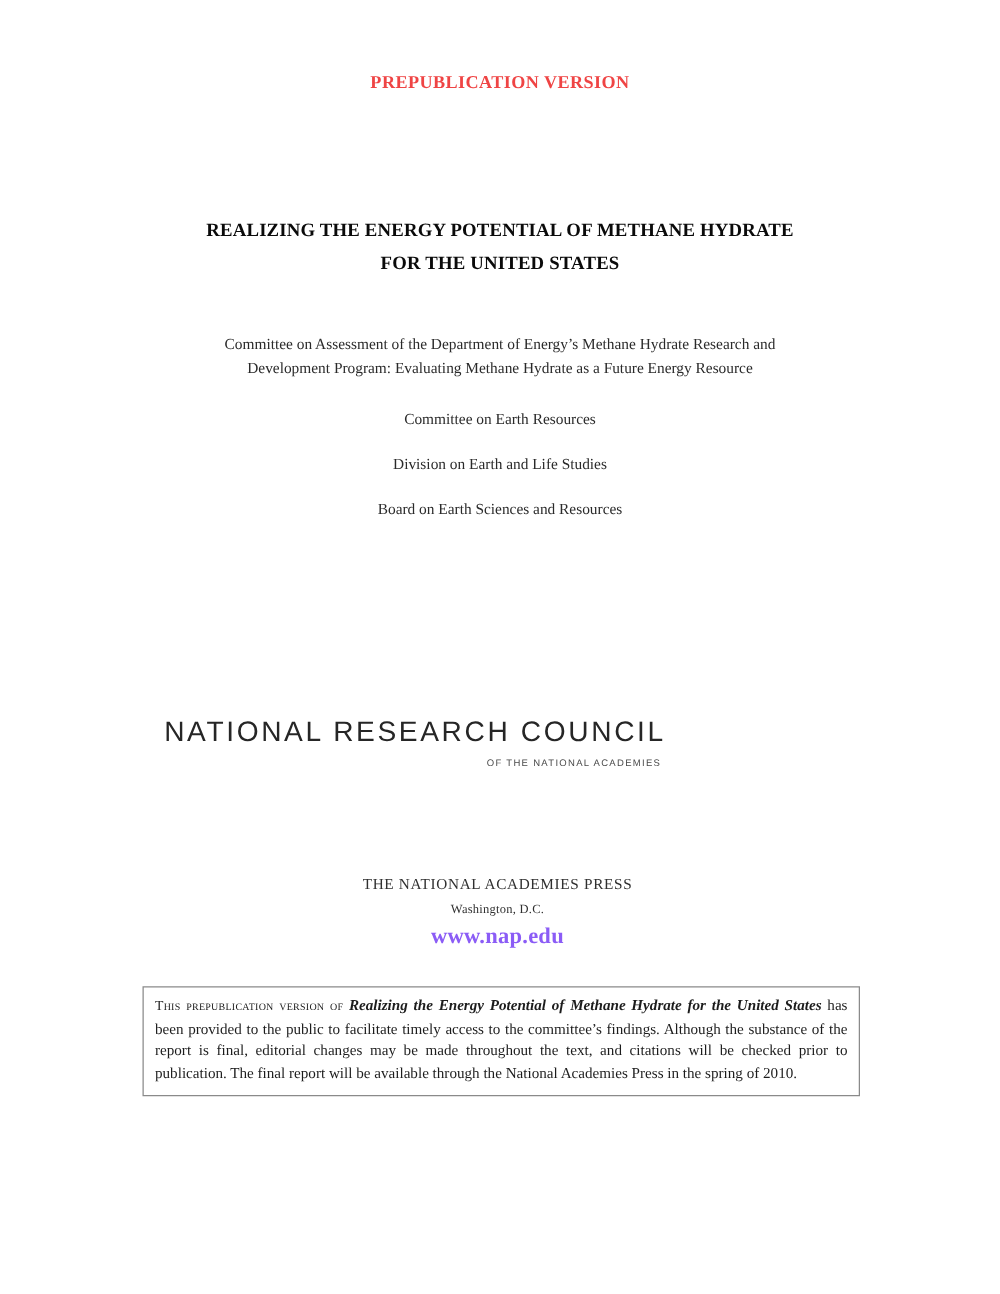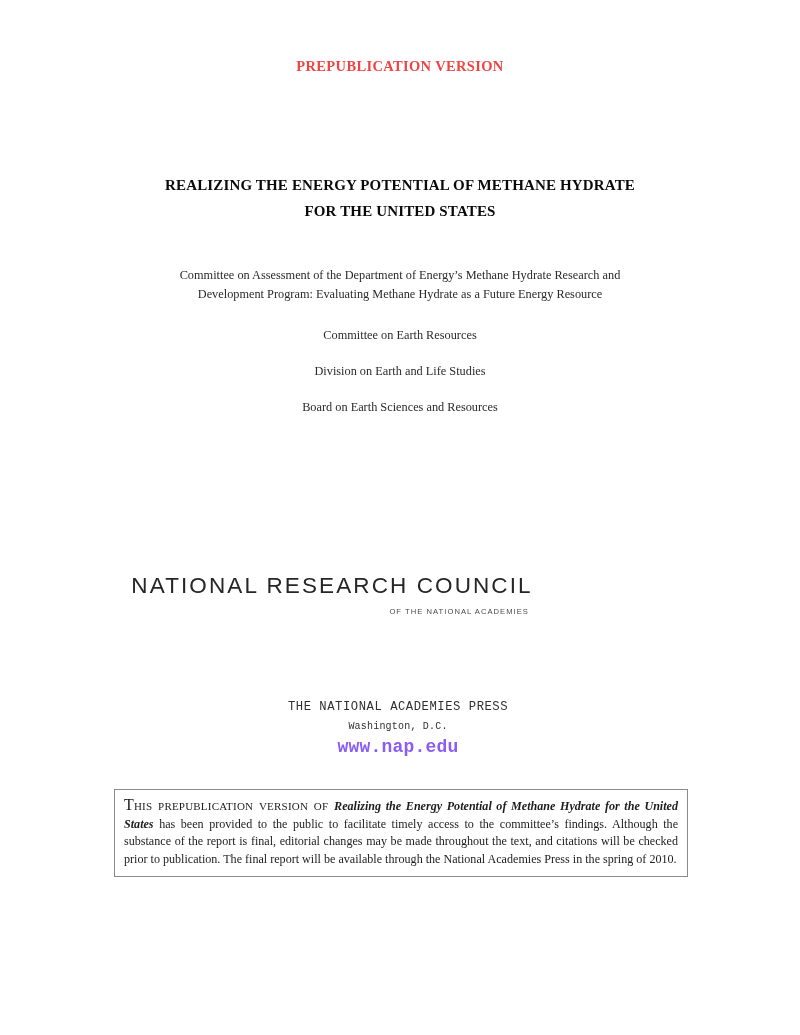--- a/index.html
+++ b/index.html
@@ -108,21 +108,21 @@
     white-space: nowrap;
   }
 
   
   .publisher-block {
     position: absolute;
     top: 700px;
     left: 0;
     width: 796px;
     text-align: center;
-    font-family: Liberation Mono, monospace;
+    font-family: Liberation Serif, serif;
   }
   .pub-press {
     font-size: 12.2px;
     font-weight: 400;
     letter-spacing: 0.55px;
     color: #303030;
   }
   .pub-city {
     font-size: 10px;
     font-weight: 400;
@@ -152,21 +152,21 @@
   }
   .notice-text {
     font-size: 12.1px;
     line-height: 17.6px;
     text-align: justify;
     color: #1c1c1c;
     font-family: "Liberation Serif", "DejaVu Serif", serif;
   }
   .smallcaps {
     font-variant: small-caps;
-    font-size: 16px;
+    font-size: 11px;
     letter-spacing: 0.2px;
   }
   .bolditalic {
     font-weight: 700;
     font-style: italic;
   }
 </style>
 </head>
 <body>
 

